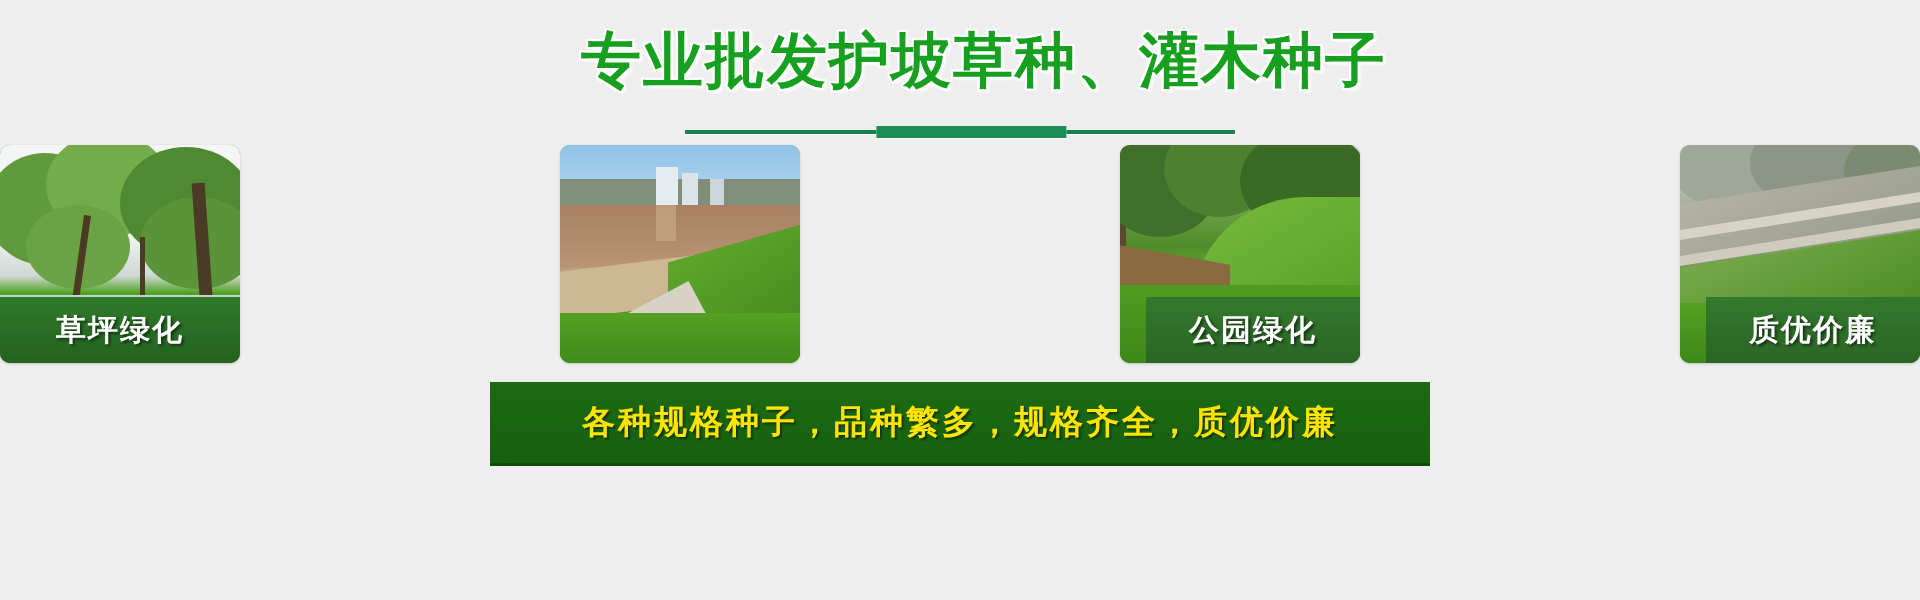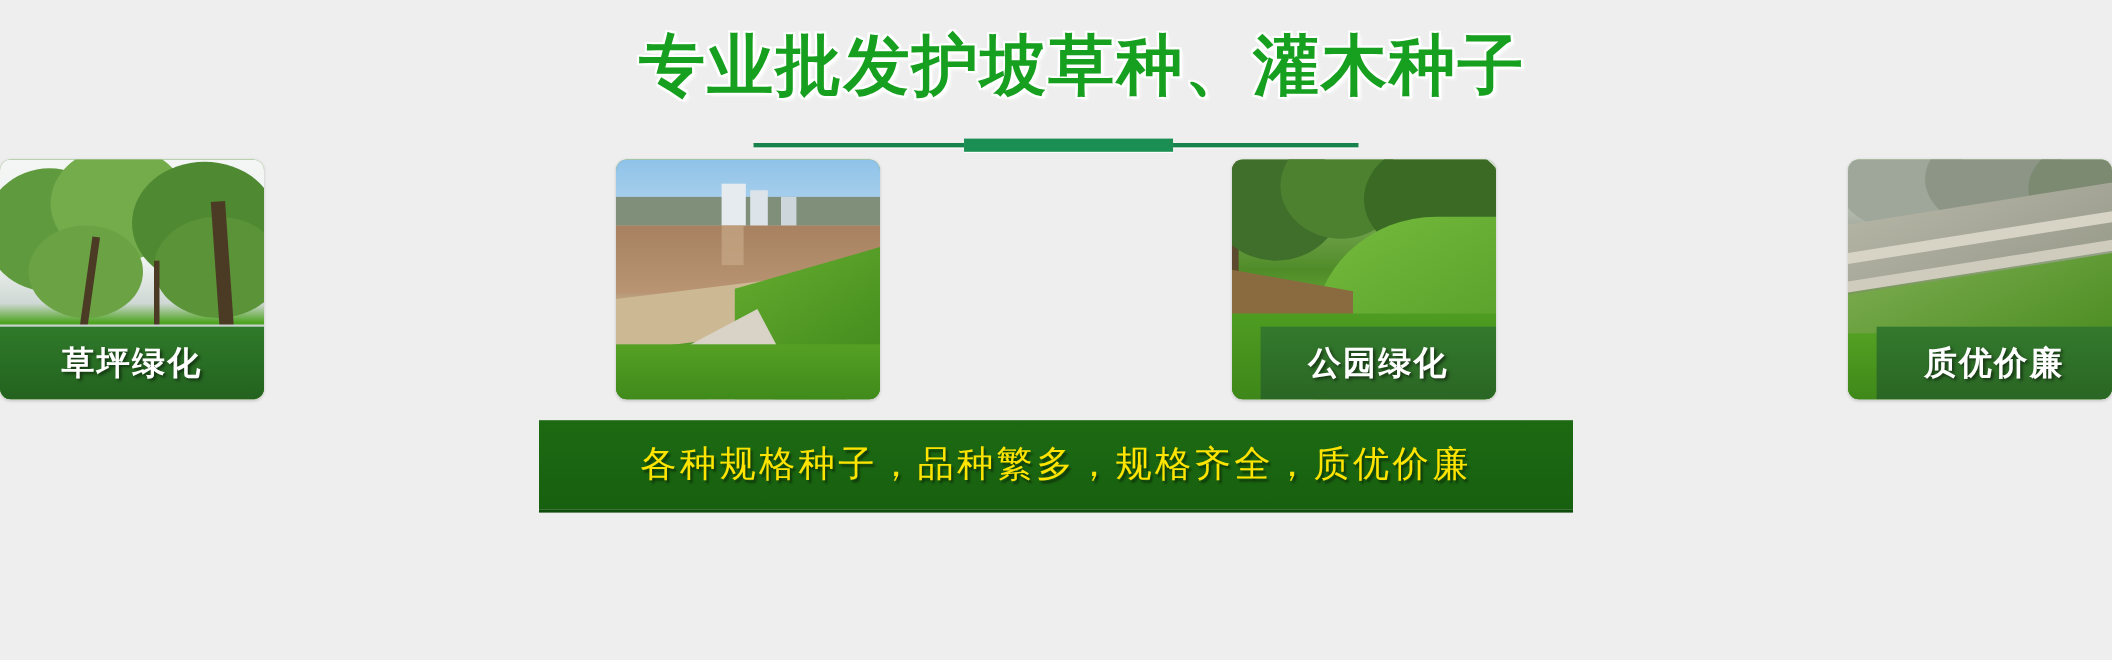--- a/index.html
+++ b/index.html
@@ -84,21 +84,21 @@
 
   
   .banner {
     position:absolute; left:50%; transform:translateX(-50%);
     top:382px; width:940px; height:84px;
     background:linear-gradient(180deg,#1d6a13 0%,#17600f 100%);
     border-bottom:3px solid #0f4d0a;
     display:flex; align-items:center; justify-content:center;
   }
   .banner-text {
-    font-size:33px; font-weight:normal; color:#ffe400; letter-spacing:3px;
+    font-size:33px; font-weight:bold; color:#ffe400; letter-spacing:3px;
     text-shadow:2px 2px 2px rgba(0,0,0,.45);
     white-space:nowrap;
   }
 </style>
 </head>
 <body>
 
 <div class="stage">
 
   <div class="title-wrap">

